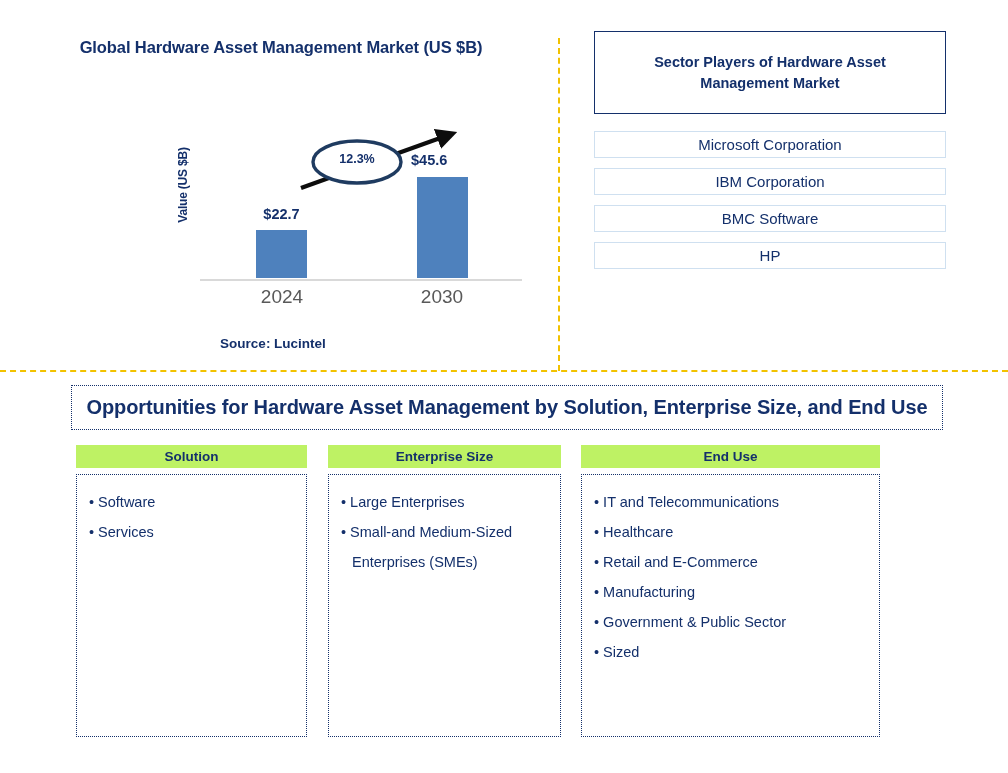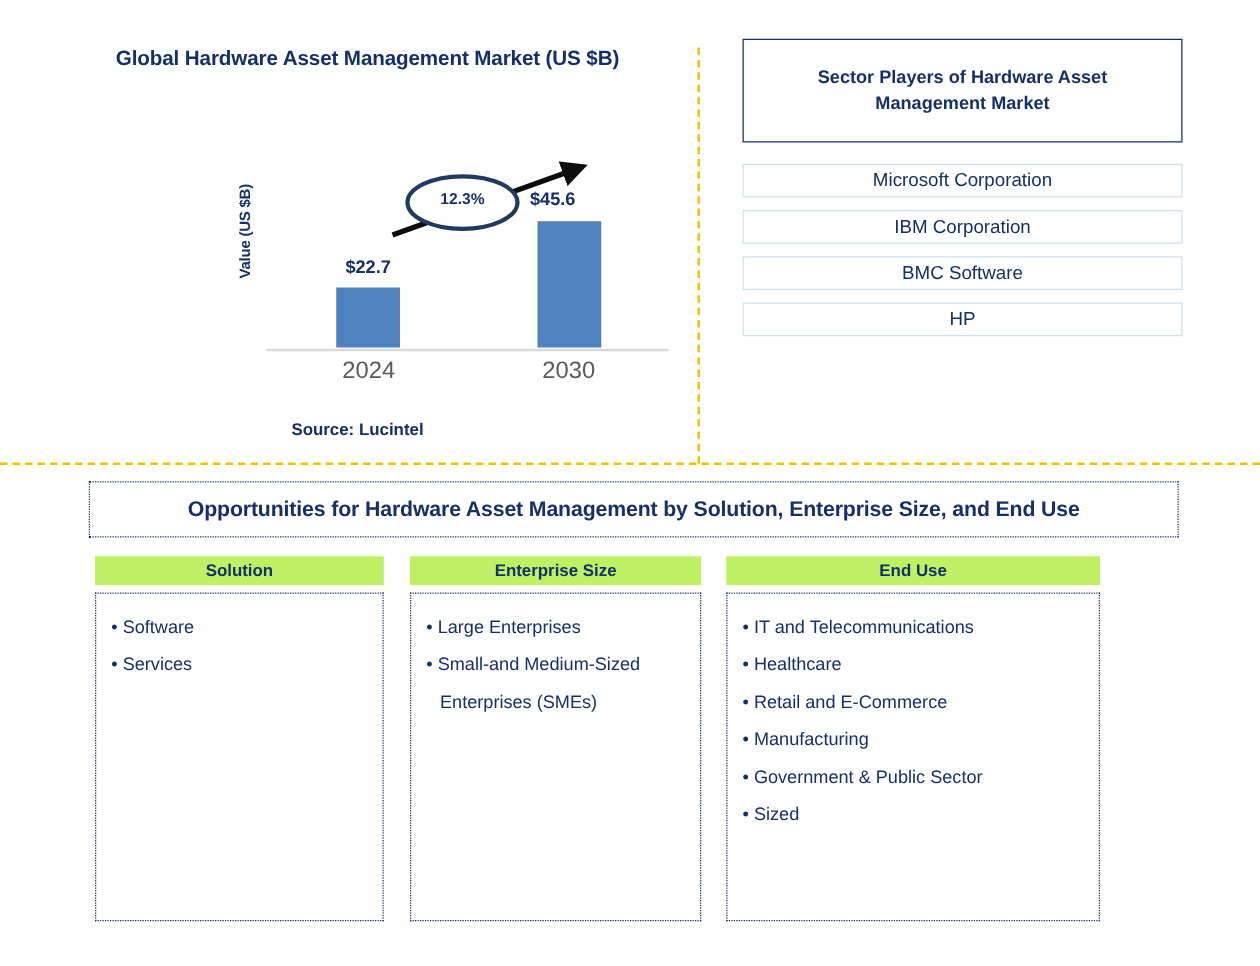--- a/index.html
+++ b/index.html
@@ -12,21 +12,21 @@
     height: 773px;
     position: relative;
     font-family: "Liberation Sans", sans-serif;
     color: #1F3864;
     overflow: hidden;
   }
 
   
   #chart-panel {
     position: absolute;
-    left: 16px;
+    left: 3px;
     top: 28px;
     width: 556px;
     height: 335px;
   }
   #chart-title {
     text-align: center;
     font-size: 16.5px;
     font-weight: bold;
     color: #14306B;
     line-height: 23px;
@@ -179,21 +179,21 @@
     position: absolute;
     left: 71px;
     top: 385px;
     width: 872px;
     height: 45px;
     border: 1.5px dotted #14306B;
     box-sizing: border-box;
     display: flex;
     align-items: center;
     justify-content: center;
-    font-size: 17px;
+    font-size: 20px;
     font-weight: bold;
     color: #14306B;
     letter-spacing: -0.1px;
   }
 
   .seg-header {
     position: absolute;
     height: 23px;
     background: #bef264;
     display: flex;

